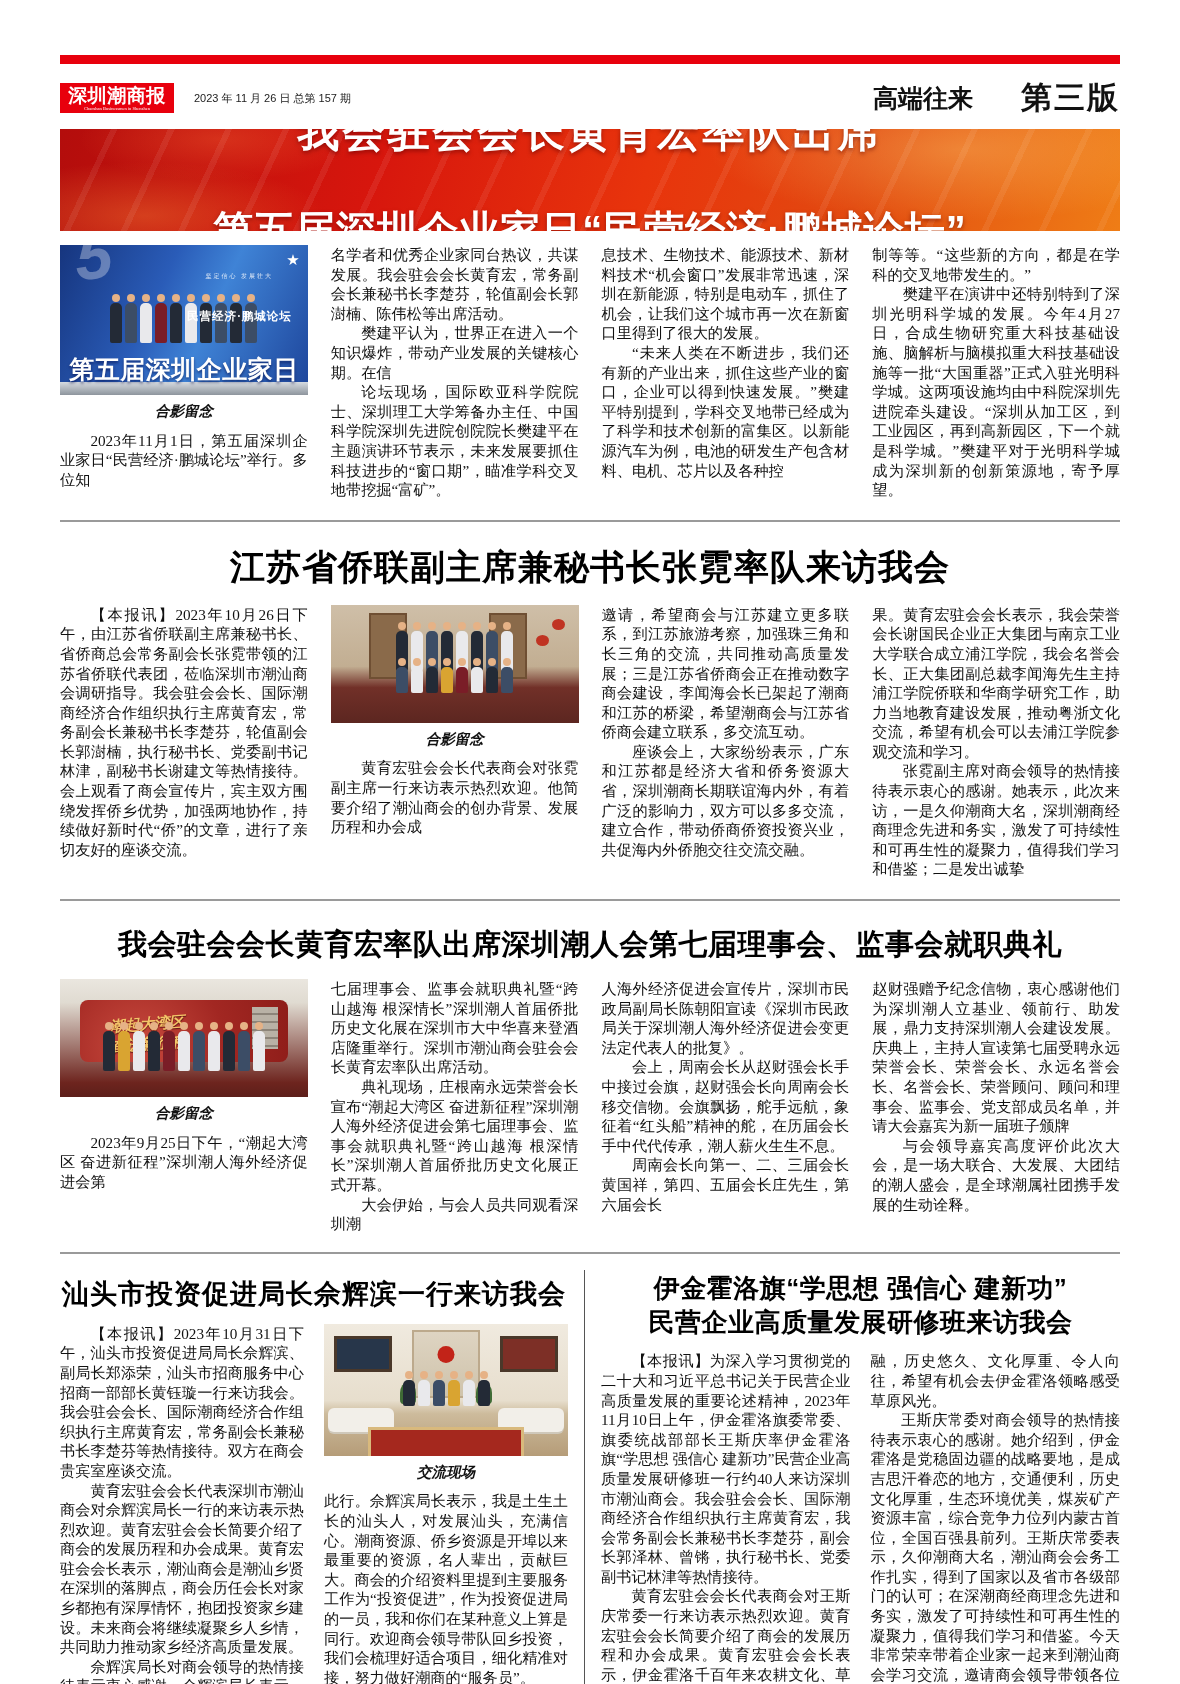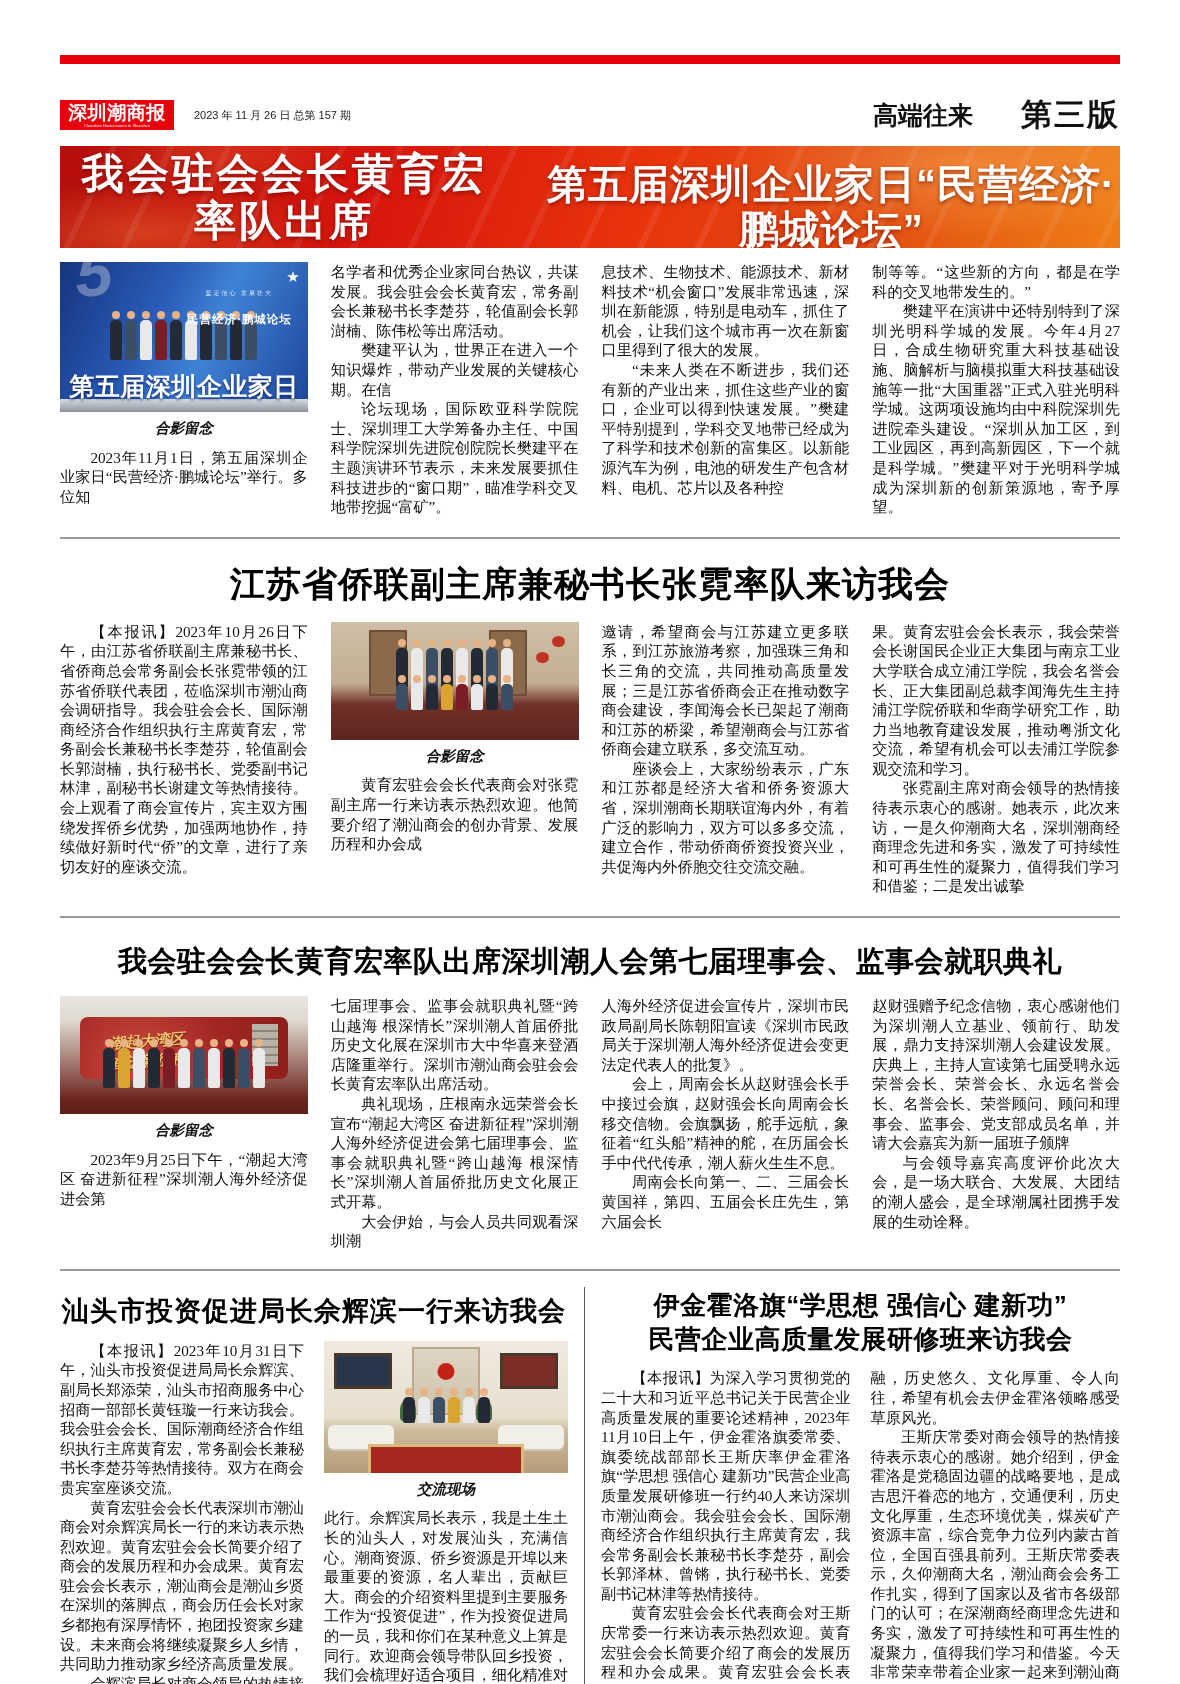--- a/index.html
+++ b/index.html
@@ -3,33 +3,33 @@
 <meta charset="utf-8">
 <style>
   html,body{margin:0;padding:0;}
   body{
     width:1180px;height:1684px;background:#ffffff;position:relative;overflow:hidden;
     font-family:"Liberation Serif","DejaVu Serif",serif;color:#111;
   }
   .page{padding:0 60px;}
   
   .topbar{height:9px;background:#e8000d;margin-top:55px;}
-  .masthead{display:flex;align-items:center;margin-top:30px;height:42px;justify-content:space-between;}
+  .masthead{display:flex;align-items:center;margin-top:13px;height:42px;justify-content:space-between;}
   .logo{background:#e8000d;color:#fff;width:106px;padding:3px 4px 2px;text-align:center;line-height:1.05;}
   .logo-title{font-size:19px;font-weight:bold;font-family:"Liberation Sans","DejaVu Sans",sans-serif;letter-spacing:.5px;display:block;}
   .logo-sub{font-size:5px;display:block;transform:scale(.9);white-space:nowrap;}
   .dateline{margin-left:20px;font-size:11px;font-family:"Liberation Sans","DejaVu Sans",sans-serif;color:#222;}
   .mast-spacer{flex:1;}
   .section-name{font-size:25px;font-weight:bold;font-family:"Liberation Sans","DejaVu Sans",sans-serif;margin-right:48px;}
   .edition{font-size:31px;font-weight:900;font-family:"Liberation Sans","DejaVu Sans",sans-serif;letter-spacing:2px;}
   
   .banner{
     margin-top:10px;height:102px;position:relative;overflow:hidden;
     background:linear-gradient(105deg,#b30d0c 0%,#d7160d 30%,#e8340c 55%,#e24a10 75%,#ef7d16 100%);
-    display:flex;align-items:center;justify-content:center;gap:34px;
+    display:flex;flex-direction:column;align-items:center;justify-content:center;gap:34px;
   }
   .banner::before{content:"";position:absolute;inset:0;
     background:radial-gradient(ellipse 420px 120px at 85% 20%,rgba(255,210,120,.35),transparent 60%),
                radial-gradient(ellipse 300px 90px at 8% 85%,rgba(255,150,60,.35),transparent 60%),
                radial-gradient(ellipse 200px 60px at 15% 10%,rgba(255,120,60,.3),transparent 70%);}
   .banner::after{content:"";position:absolute;inset:0;
     background:repeating-linear-gradient(115deg,transparent 0 46px,rgba(255,255,255,.07) 46px 52px);}
   .banner h1{margin:0;z-index:2;color:#fff;text-align:center;
     font-family:"Liberation Sans","DejaVu Sans",sans-serif;font-weight:900;
     text-shadow:0 2px 4px rgba(90,0,0,.55);line-height:1.12;}
@@ -52,21 +52,21 @@
   .pp::before{content:"";position:absolute;top:-9px;left:2px;width:8px;height:8px;border-radius:50%;background:#e6b286;}
   .pp.w{background:#e9e9ec;} .pp.y{background:#d9a431;} .pp.r{background:#7a1d27;} .pp.b{background:#3c4d66;}
   .pp.s{height:26px;}
   .people{position:absolute;left:0;right:0;text-align:center;white-space:nowrap;}
   
   .photo1{height:150px;background:linear-gradient(115deg,#16357e 0%,#2a5cb8 38%,#3f83d6 58%,#1d449a 100%);}
   .photo1 .star{position:absolute;top:6px;right:8px;color:#fff;font-size:15px;z-index:1;}
   .photo1 .five{position:absolute;left:16px;top:2px;font-size:66px;font-weight:900;font-style:italic;color:rgba(255,255,255,.32);font-family:"Liberation Sans",sans-serif;}
   .photo1 .slogan{position:absolute;right:16px;top:22px;text-align:center;color:#fff;z-index:1;}
   .photo1 .slogan .s1{display:block;font-size:6px;letter-spacing:2px;opacity:.85;}
-  .photo1 .slogan .s2{display:block;font-size:11.5px;font-weight:bold;margin-top:6px;letter-spacing:1px;}
+  .photo1 .slogan .s2{display:block;font-size:11.5px;font-weight:bold;margin-top:20px;letter-spacing:1px;}
   .photo1 .people{top:58px;}
   .photo1 .sign{position:absolute;left:2px;right:2px;bottom:15px;z-index:3;color:#fff;font-weight:900;font-size:25px;letter-spacing:.5px;text-align:center;font-family:"Liberation Sans",sans-serif;text-shadow:0 2px 3px rgba(0,10,70,.6);}
   .photo1 .plinth{position:absolute;left:0;right:0;bottom:0;height:13px;background:linear-gradient(#d6dbe1,#8e959d);}
   
   .photo2{height:118px;background:linear-gradient(#cfbfa8 0%,#c2ae92 52%,#713028 70%,#5c2620 100%);}
   .photo2 .door{position:absolute;top:8px;width:34px;height:62px;background:#8a6a4a;border:2px solid #6f4f33;}
   .photo2 .door.d1{left:38px;} .photo2 .door.d2{right:52px;}
   .photo2 .lantern{position:absolute;width:13px;height:11px;border-radius:50%;background:#c03322;}
   .photo2 .lantern.l1{right:14px;top:14px;} .photo2 .lantern.l2{right:30px;top:30px;}
   .photo2 .row1{top:26px;} .photo2 .row2{top:62px;}

